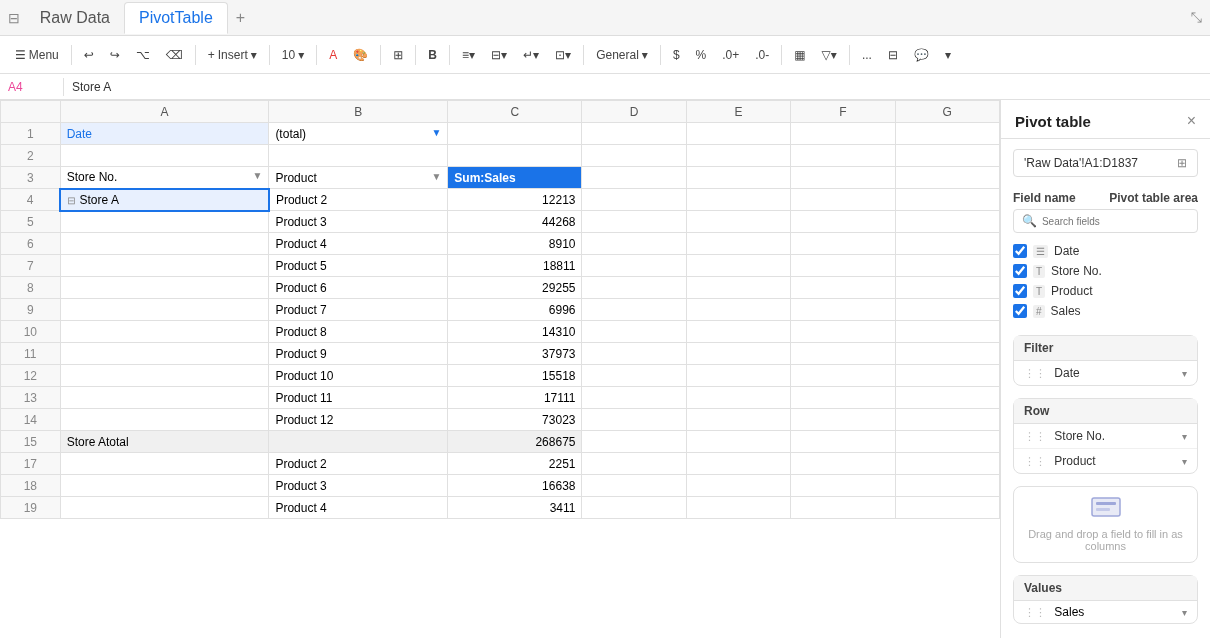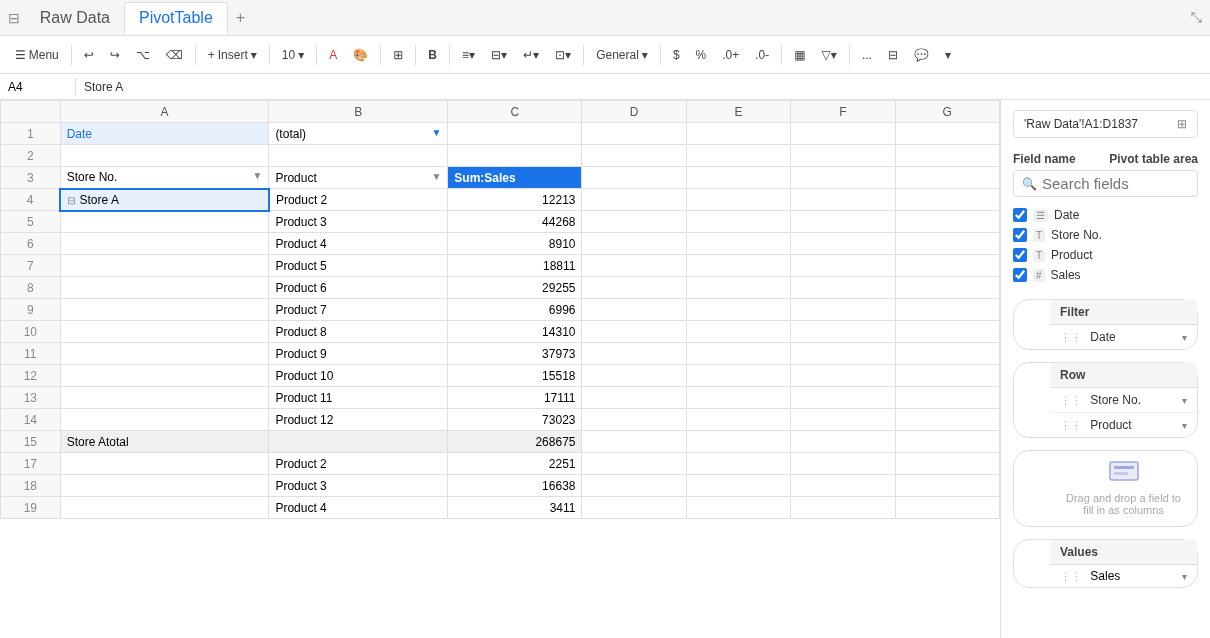--- a/index.html
+++ b/index.html
@@ -25,21 +25,21 @@
       padding: 3px 7px; font-size: 12px; color: #444; cursor: pointer; border-radius: 3px;
       border: none; background: transparent; display: flex; align-items: center; gap: 3px;
     }
     .tb-sep { width: 1px; height: 20px; background: #ddd; margin: 0 3px; }
 
     
     .cell-ref-bar {
       display: flex; align-items: center; border-bottom: 1px solid #e0e0e0;
       height: 26px; flex-shrink: 0;
     }
-    .cell-ref { width: 76px; padding: 2px 8px; font-size: 12px; border-right: 1px solid #e0e0e0; color: #000000; }
+    .cell-ref { width: 64px; padding: 2px 8px; font-size: 12px; border-right: 1px solid #e0e0e0; color: #ec4899; }
     .cell-value { padding: 2px 8px; font-size: 12px; color: #333; flex: 1; }
 
     
     .main-area { display: flex; flex: 1; overflow: hidden; }
 
     
     .spreadsheet { flex: 1; overflow: auto; position: relative; }
     table.sheet { border-collapse: collapse; width: 100%; }
     table.sheet th, table.sheet td {
       border: 1px solid #e0e0e0; font-size: 12px; padding: 2px 6px; white-space: nowrap;
@@ -72,29 +72,29 @@
       padding: 6px 10px; font-size: 12px; color: #333; display: flex;
       align-items: center; justify-content: space-between;
     }
     .pivot-source-icon { color: #888; }
 
     .search-fields {
       margin: 0 12px 8px; border: 1px solid #ddd; border-radius: 4px;
       display: flex; align-items: center; padding: 4px 8px; gap: 5px;
     }
     .search-icon { color: #aaa; font-size: 12px; }
-    .search-input { border: none; outline: none; font-size: 15px; width: 100%; color: #555; background: transparent; }
+    .search-input { border: none; outline: none; font-size: 10px; width: 100%; color: #555; background: transparent; }
 
     .field-list { padding: 0 12px 8px; }
     .field-item { display: flex; align-items: center; gap: 6px; padding: 3px 0; font-size: 12px; }
     .field-checkbox { width: 14px; height: 14px; accent-color: #1a73e8; }
     .field-type-icon { font-size: 10px; color: #888; background: #f0f0f0; border-radius: 2px; padding: 1px 3px; }
     .field-name { color: #333; }
     .pivot-area-section {
-      margin: 6px 12px; border: 1px solid #e0e0e0; border-radius: 16px; padding-left: 36px;
+      margin: 6px 12px; border: 1px solid #e0e0e0; border-radius: 8px;
     }
     .pivot-area-title {
       background: #f5f5f5; padding: 5px 10px; font-size: 12px; font-weight: 600;
       color: #444; border-bottom: 1px solid #e0e0e0; border-radius: 4px 4px 0 0;
     }
     .pivot-area-item {
       display: flex; align-items: center; justify-content: space-between;
       padding: 5px 10px; font-size: 12px; color: #333; border-bottom: 1px solid #f0f0f0;
     }
     .pivot-area-item:last-child { border-bottom: none; }
@@ -397,20 +397,24 @@
             <td></td>
             <td></td>
             <td></td>
         </tr>
       </tbody>
     </table>
   </div>
 
   <div class="pivot-panel">
 
+    <div class="pivot-header">
+      <span class="pivot-title">Pivot table</span>
+      <span class="pivot-close">×</span>
+    </div>
 
     <div class="pivot-source">
       <span>'Raw Data'!A1:D1837</span>
       <span class="pivot-source-icon">⊞</span>
     </div>
 
     <div style="display:flex; padding: 4px 12px; gap: 10px;">
       <span style="font-size:12px; font-weight:600; color:#444; flex:1;">Field name</span>
       <span style="font-size:12px; font-weight:600; color:#444;">Pivot table area</span>
     </div>

